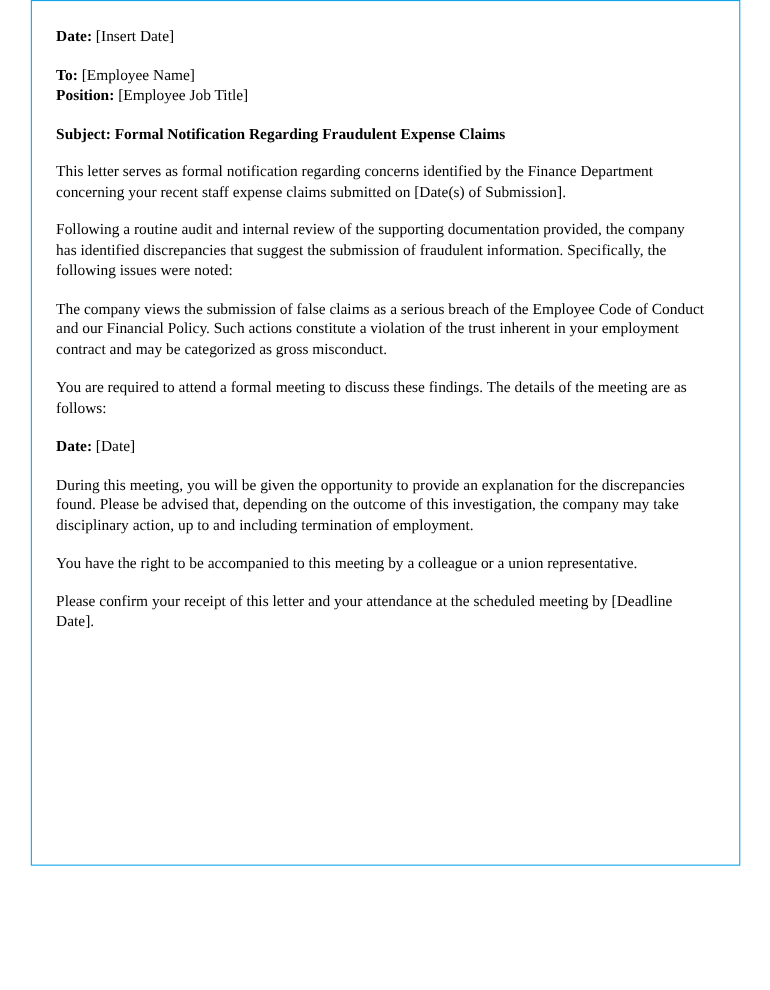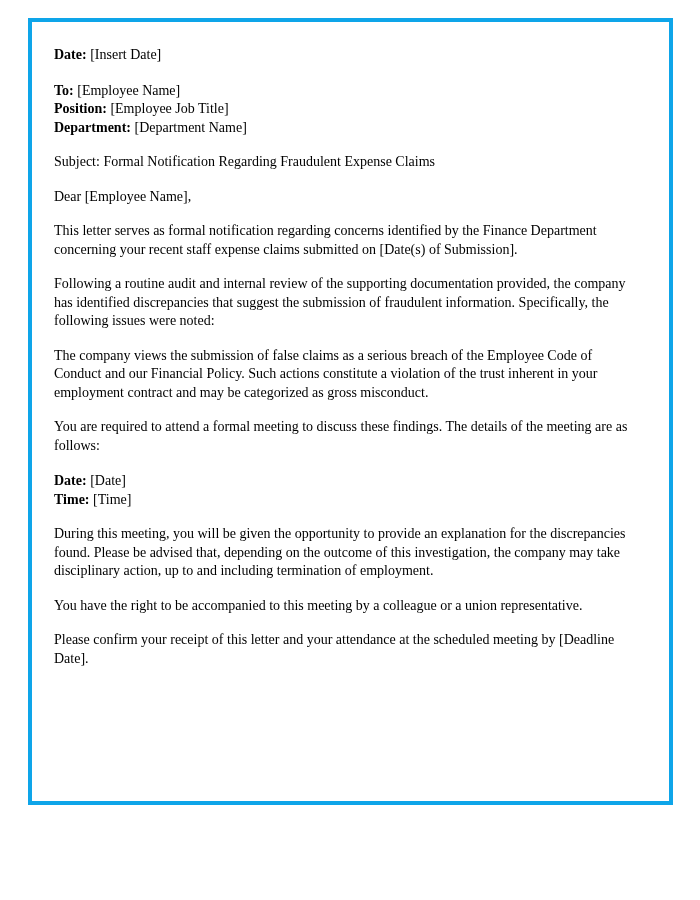--- a/index.html
+++ b/index.html
@@ -14,71 +14,68 @@
   }
   .page {
     position: relative;
     width: 700px;
     height: 900px;
     background: #ffffff;
   }
   .letter-frame {
     position: absolute;
     left: 28px;
-    top: 18px;
+    top: 0;
     width: 645px;
     height: 787px;
-    border: 4px solid #0ea5e9;
+    border: 1px solid #0ea5e9;
     padding: 24px 28px 20px 22px;
     overflow: hidden;
     font-size: 14px;
     line-height: 18.5px;
   }
   p { margin: 0 0 16px 0; }
   .tight-line { margin: 0; }
   .block { margin: 17px 0 16px 0; }
   strong { font-weight: bold; }
-  .subject-line { font-weight: normal; margin: 16px 0 16px 0; }
+  .subject-line { font-weight: bold; margin: 16px 0 16px 0; }
   ul.bullet-list {
     margin: 16px 0 16px 0;
     padding: 0 0 0 44px;
     list-style-type: disc;
   }
   ul.bullet-list li { margin: 0; padding: 0 0 0 2px; }
 </style>
 </head>
 <body>
 
 <div class="page">
   <div class="letter-frame">
 
     <p><strong>Date:</strong><span> [Insert Date]</span></p>
 
     <div class="block">
       <div class="tight-line"><strong>To:</strong><span> [Employee Name]</span></div>
       <div class="tight-line"><strong>Position:</strong><span> [Employee Job Title]</span></div>
-      <div class="tight-line"><strong>Department:</strong><span> [Department Name]</span></div>
     </div>
 
     <p class="subject-line">Subject: Formal Notification Regarding Fraudulent Expense Claims</p>
 
-    <p>Dear [Employee Name],</p>
 
     <p>This letter serves as formal notification regarding concerns identified by the Finance Department concerning your recent staff expense claims submitted on [Date(s) of Submission].</p>
 
     <p>Following a routine audit and internal review of the supporting documentation provided, the company has identified discrepancies that suggest the submission of fraudulent information. Specifically, the following issues were noted:</p>
 
 
     <p>The company views the submission of false claims as a serious breach of the Employee Code of Conduct and our Financial Policy. Such actions constitute a violation of the trust inherent in your employment contract and may be categorized as gross misconduct.</p>
 
     <p>You are required to attend a formal meeting to discuss these findings. The details of the meeting are as follows:</p>
 
     <div class="block">
       <div class="tight-line"><strong>Date:</strong><span> [Date]</span></div>
-      <div class="tight-line"><strong>Time:</strong><span> [Time]</span></div>
     </div>
 
     <p>During this meeting, you will be given the opportunity to provide an explanation for the discrepancies found. Please be advised that, depending on the outcome of this investigation, the company may take disciplinary action, up to and including termination of employment.</p>
 
     <p>You have the right to be accompanied to this meeting by a colleague or a union representative.</p>
 
     <p>Please confirm your receipt of this letter and your attendance at the scheduled meeting by [Deadline Date].</p>
 
   </div>
 </div>

